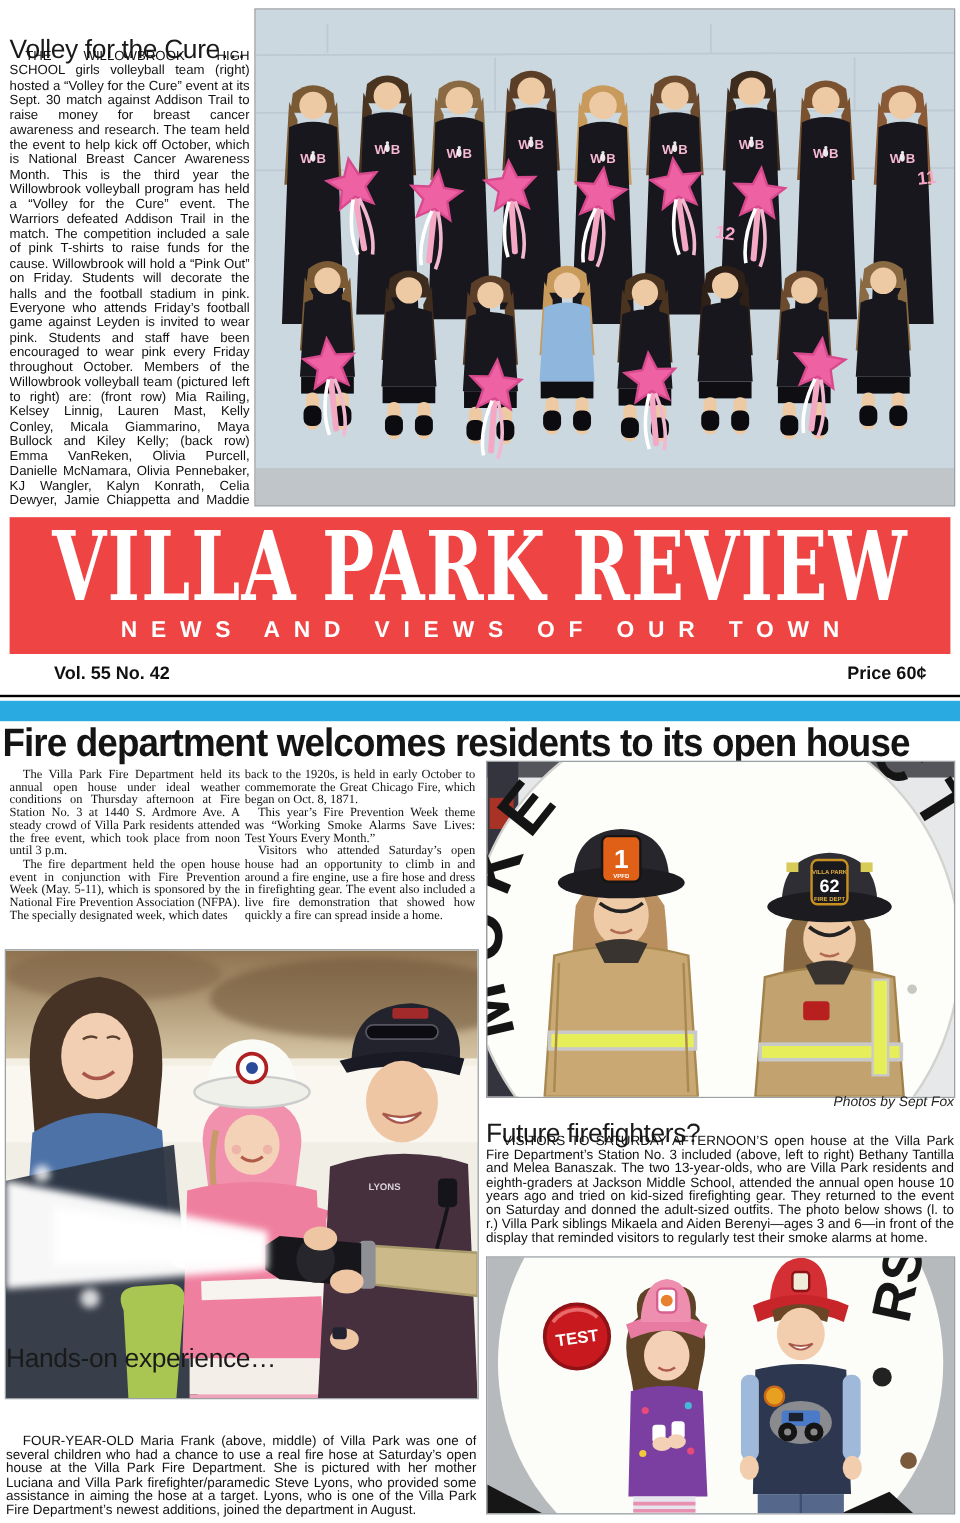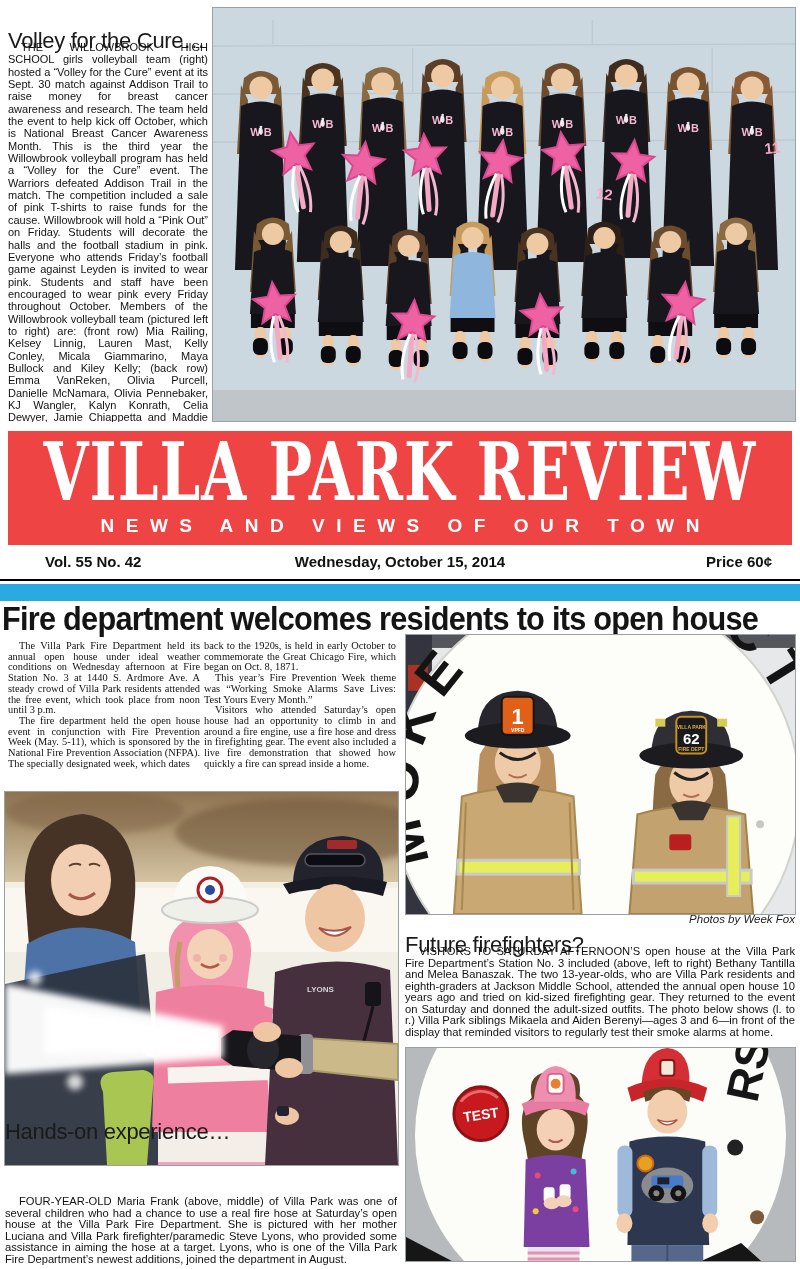--- a/index.html
+++ b/index.html
@@ -141,29 +141,28 @@
       </g>
     </svg>
   </div>
 
   <div class="abs" id="masthead">
     <div id="mast-title">VILLA PARK REVIEW</div>
     <div id="mast-tagline">NEWS AND VIEWS OF OUR TOWN</div>
   </div>
   <div class="abs" id="dateline">
     <span id="dl-vol">Vol. 55 No. 42</span>
-    <span id="dl-date">Wednesday, October 15, 2014</span>
     <span id="dl-price">Price 60¢</span>
   </div>
   <div class="abs" id="rule1"></div>
   <div class="abs" id="bluebar"></div>
 
   <div class="abs" id="headline">Fire department welcomes residents to its open house</div>
   <div class="fire-col" id="fire-col1">
-    <p>The Villa Park Fire Department held its annual open house under ideal weather conditions on Wednesday afternoon at Fire Station No. 3 at 1440 S. Ardmore Ave. A steady crowd of Villa Park residents attended the free event, which took place from noon until 3 p.m.</p>
+    <p>The Villa Park Fire Department held its annual open house under ideal weather conditions on Thursday afternoon at Fire Station No. 3 at 1440 S. Ardmore Ave. A steady crowd of Villa Park residents attended the free event, which took place from noon until 3 p.m.</p>
     <p>The fire department held the open house event in conjunction with Fire Prevention Week (May. 5-11), which is sponsored by the National Fire Prevention Association (NFPA). The specially designated week, which dates</p>
   </div>
   <div class="fire-col" id="fire-col2">
     <p class="noindent">back to the 1920s, is held in early October to commemorate the Great Chicago Fire, which began on Oct. 8, 1871.</p>
     <p>This year’s Fire Prevention Week theme was “Working Smoke Alarms Save Lives: Test Yours Every Month.”</p>
     <p>Visitors who attended Saturday’s open house had an opportunity to climb in and around a fire engine, use a fire hose and dress in firefighting gear. The event also included a live fire demonstration that showed how quickly a fire can spread inside a home.</p>
   </div>
 
   <div class="photo" id="photo-station">
     <svg viewBox="0 0 390 280" preserveAspectRatio="none">
@@ -215,21 +214,21 @@
         <path d="M-20,148 Q0,140 20,148 L12,164 L-12,164 Z" fill="#3a3430"></path>
         <rect x="-58" y="214" width="118" height="13" fill="#e6ef5a" stroke="#c9c9c9" stroke-width="3"></rect>
         <rect x="36" y="160" width="13" height="80" fill="#e6ef5a" stroke="#c9c9c9" stroke-width="2"></rect>
         <rect x="-22" y="178" width="22" height="16" rx="3" fill="#b82020"></rect>
       </g>
     </svg>
   </div>
 
   <div class="cap-head-row" id="future-head-row">
     <span class="sec-head">Future firefighters?</span>
-    <span class="credit">Photos by Week Fox</span>
+    <span class="credit">Photos by Sept Fox</span>
   </div>
   <div class="caption" id="future-caption">
     <p>VISITORS TO SATURDAY AFTERNOON’S open house at the Villa Park Fire Department’s Station No. 3 included (above, left to right) Bethany Tantilla and Melea Banaszak. The two 13-year-olds, who are Villa Park residents and eighth-graders at Jackson Middle School, attended the annual open house 10 years ago and tried on kid-sized firefighting gear. They returned to the event on Saturday and donned the adult-sized outfits. The photo below shows (l. to r.) Villa Park siblings Mikaela and Aiden Berenyi—ages 3 and 6—in front of the display that reminded visitors to regularly test their smoke alarms at home.</p>
   </div>
 
   <div class="photo" id="photo-hose">
     <svg viewBox="0 0 393 373" preserveAspectRatio="none">
       <defs>
         <linearGradient id="hs-top" x1="0" y1="0" x2="0" y2="1">
           <stop offset="0" stop-color="#8f7350"></stop>

